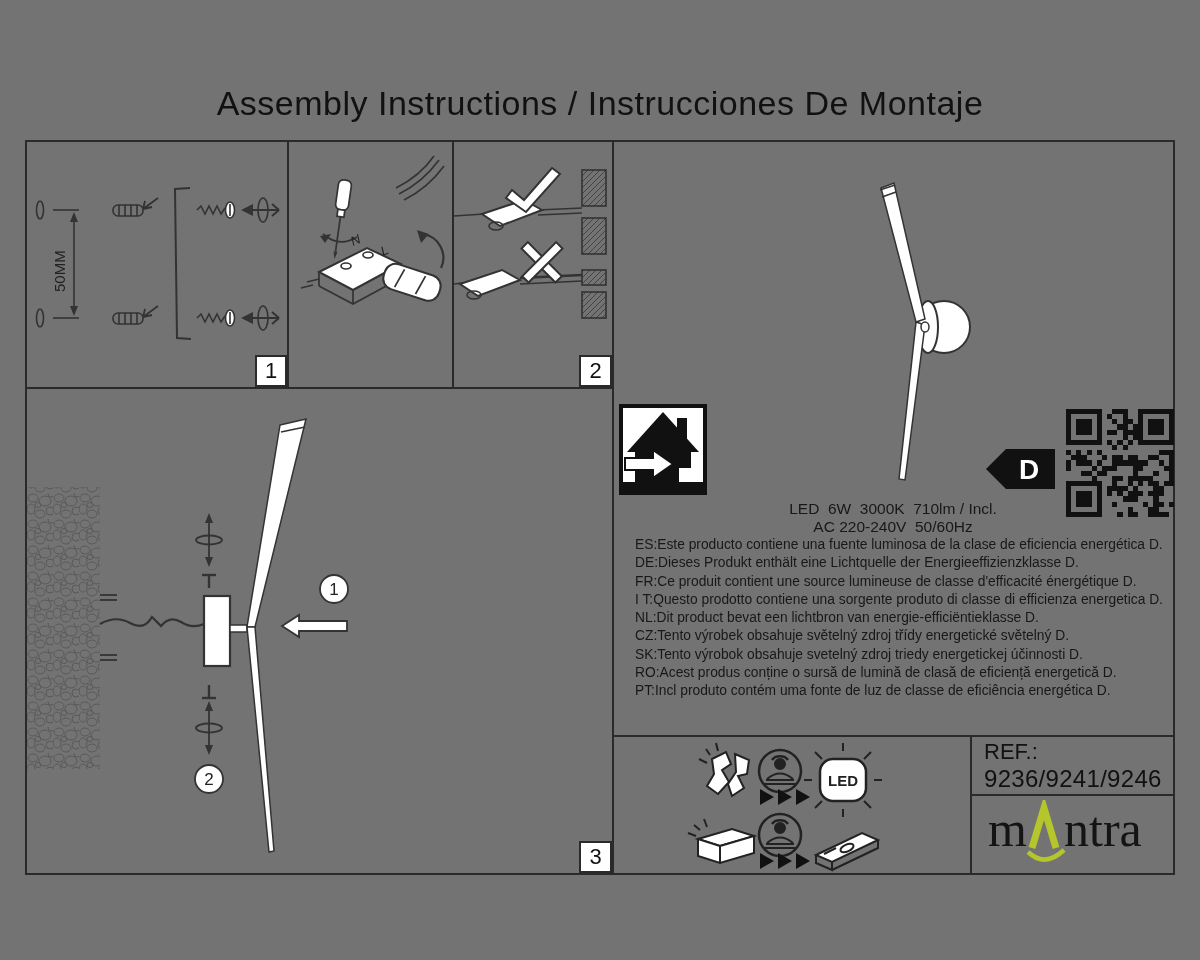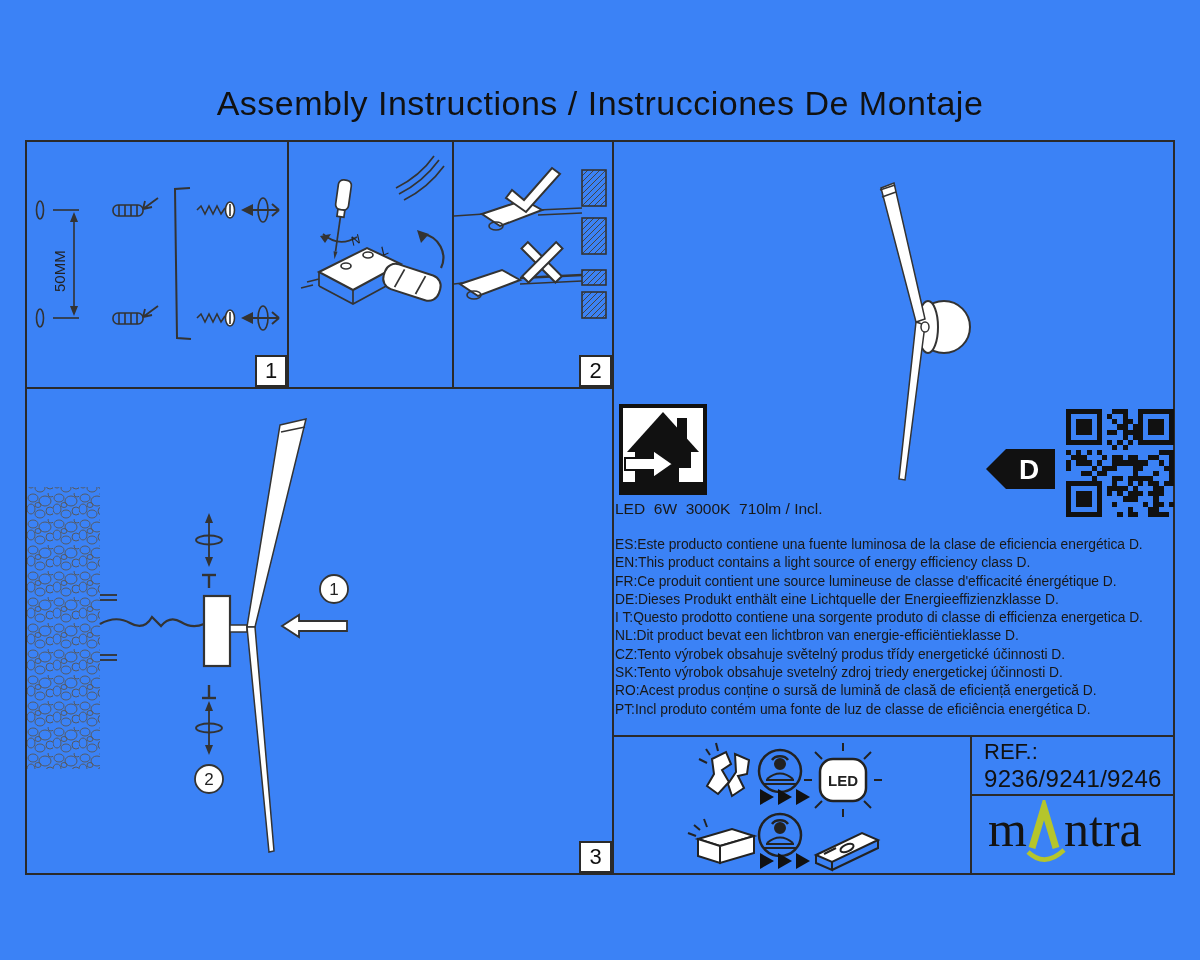--- a/index.html
+++ b/index.html
@@ -1,26 +1,26 @@
 <!DOCTYPE html>
 <html><head>
 <meta charset="utf-8">
 <style>
   * { margin:0; padding:0; box-sizing:border-box; }
   html,body { background:#ffffff; }
   body { width:1200px; height:960px; position:relative; font-family:"Liberation Sans", sans-serif; color:#1c1c1c; overflow:hidden; }
-  .sheet { position:absolute; inset:0; background:#3b82f6; }
+  .sheet { position:absolute; inset:0; background:#737373; }
   .page-title { position:absolute; top:84px; left:0; width:100%; text-align:center; font-size:34px; letter-spacing:.5px; color:#111; }
   .frame { position:absolute; left:25px; top:140px; width:1150px; height:735px; border:2px solid #2a2a2a; }
   .vline,.hline { position:absolute; background:#2a2a2a; }
   .numbox { position:absolute; border:2px solid #2a2a2a; background:#fff; display:flex; align-items:center; justify-content:center; font-size:22px; color:#111; }
   svg { position:absolute; display:block; }
-  .spec-block { position:absolute; left:588px; top:358px; width:556px; }
+  .spec-block { position:absolute; left:588px; top:358px; width:556px;text-align:center; }
   .spec-line { font-size:15.5px; line-height:17.5px; white-space:pre; color:#181818; }
-  .lang-block { position:absolute; left:588px; top:394px; width:562px; }
+  .lang-block { position:absolute; left:588px; top:394px; width:562px;padding-left:20px; }
   .lang-line { font-size:13.8px; line-height:18.3px; white-space:nowrap; color:#181818; }
   .ref-cell { position:absolute; left:943px; top:593px; width:207px; height:59px; padding:4px 0 16px 14px; }
   .ref-label { font-size:22px; color:#111; }
   .ref-numbers { font-size:24px; color:#111; letter-spacing:.3px; }
   .logo-cell { position:absolute; left:943px; top:652px; width:207px; height:83px; display:flex; align-items:center; justify-content:center; }
   .logo-svg { position:relative; }
   text { font-family:"Liberation Sans", sans-serif; }
   .serif-text { font-family:"Liberation Serif", serif; }
 </style>
 </head>
@@ -486,29 +486,29 @@
         <rect x="12" y="20" width="1" height="1" fill="#111"></rect>
         <rect x="13" y="20" width="1" height="1" fill="#111"></rect>
         <rect x="16" y="20" width="1" height="1" fill="#111"></rect>
         <rect x="17" y="20" width="1" height="1" fill="#111"></rect>
         <rect x="18" y="20" width="1" height="1" fill="#111"></rect>
         <rect x="19" y="20" width="1" height="1" fill="#111"></rect>
       </svg>
 
     <div class="spec-block">
       <div class="spec-line">LED  6W  3000K  710lm / Incl.</div>
+      <div class="spec-line">AC 220-240V  50/60Hz</div>
     </div>
     <div class="lang-block">
       <div class="lang-line">ES:Este producto contiene una fuente luminosa de la clase de eficiencia energética D.</div>
-      <div class="lang-line">EN:This product contains a light source of energy efficiency class D.</div>
+      <div class="lang-line">DE:Dieses Produkt enthält eine Lichtquelle der Energieeffizienzklasse D.</div>
       <div class="lang-line">FR:Ce produit contient une source lumineuse de classe d'efficacité énergétique D.</div>
-      <div class="lang-line">DE:Dieses Produkt enthält eine Lichtquelle der Energieeffizienzklasse D.</div>
       <div class="lang-line">I T:Questo prodotto contiene una sorgente produto di classe di efficienza energetica D.</div>
       <div class="lang-line">NL:Dit product bevat een lichtbron van energie-efficiëntieklasse D.</div>
-      <div class="lang-line">CZ:Tento výrobek obsahuje světelný produs třídy energetické účinnosti D.</div>
+      <div class="lang-line">CZ:Tento výrobek obsahuje světelný zdroj třídy energetické světelný D.</div>
       <div class="lang-line">SK:Tento výrobok obsahuje svetelný zdroj triedy energetickej účinnosti D.</div>
       <div class="lang-line">RO:Acest produs conține o sursă de lumină de clasă de eficiență energetică D.</div>
       <div class="lang-line">PT:Incl produto contém uma fonte de luz de classe de eficiência energética D.</div>
     </div>
 
     <svg style="left:587px; top:595px;" width="356" height="136" viewBox="0 0 356 136">
       <g stroke="#222" fill="none" stroke-width="2">
 
         <g>
           <polygon points="98,22 112,15 117,27 108,33 115,45 104,57 93,49 100,37" fill="#fff"></polygon>

